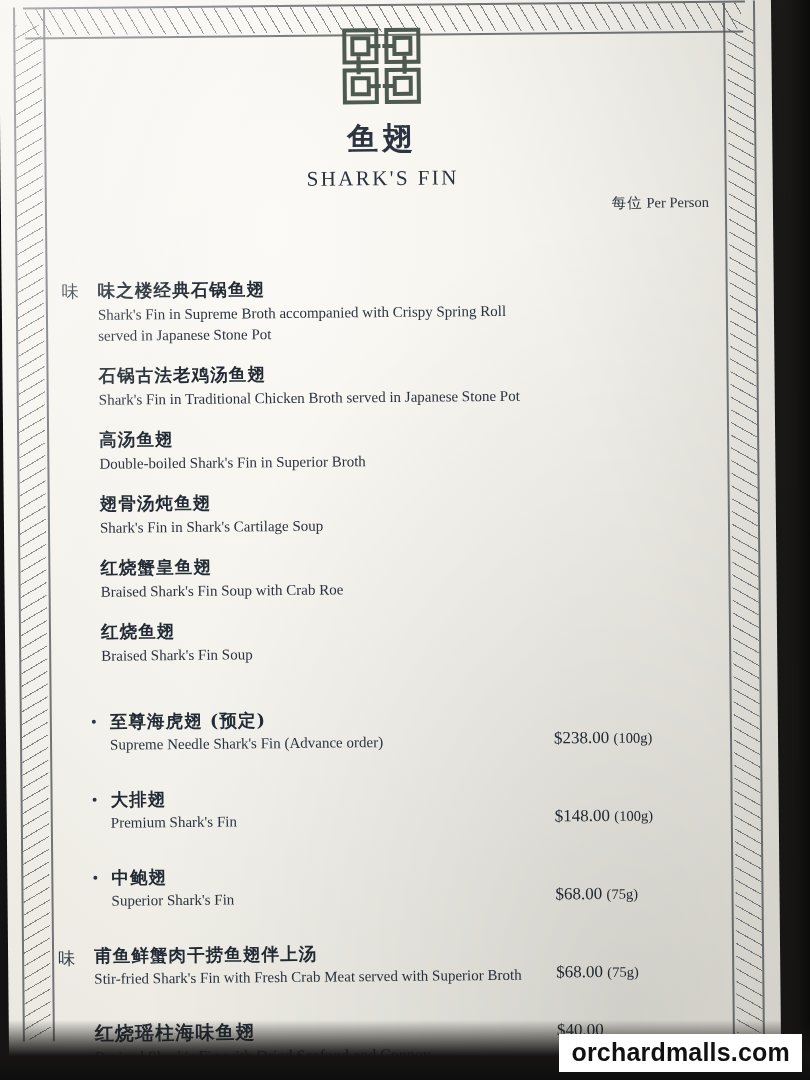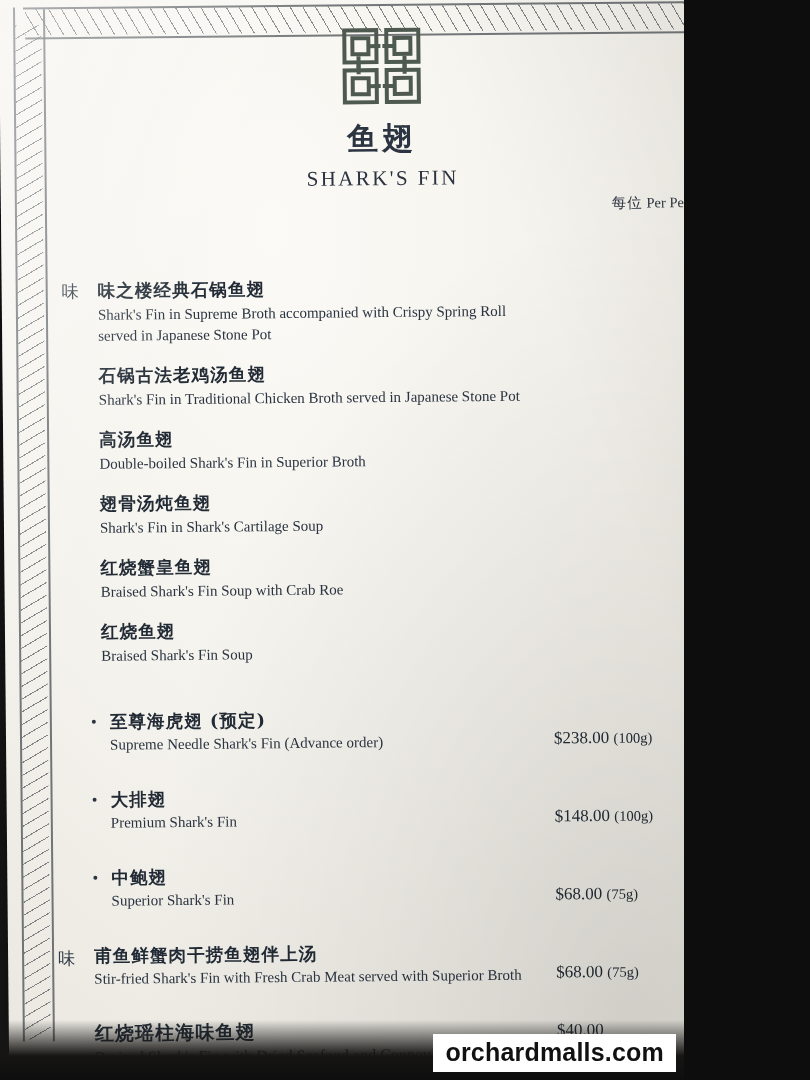--- a/index.html
+++ b/index.html
@@ -2,21 +2,21 @@
 <html><head>
 <meta charset="utf-8">
 <style>
   html, body {
     margin: 0;
     padding: 0;
     background: #0d0d0e;
   }
   #page {
     position: relative;
-    width: 684px;
+    width: 810px;
     height: 1080px;
     overflow: hidden;
     background: #151516;
     font-family: "Liberation Serif", serif;
   }
 
   
   .backdrop {
     position: absolute;
     inset: 0;

